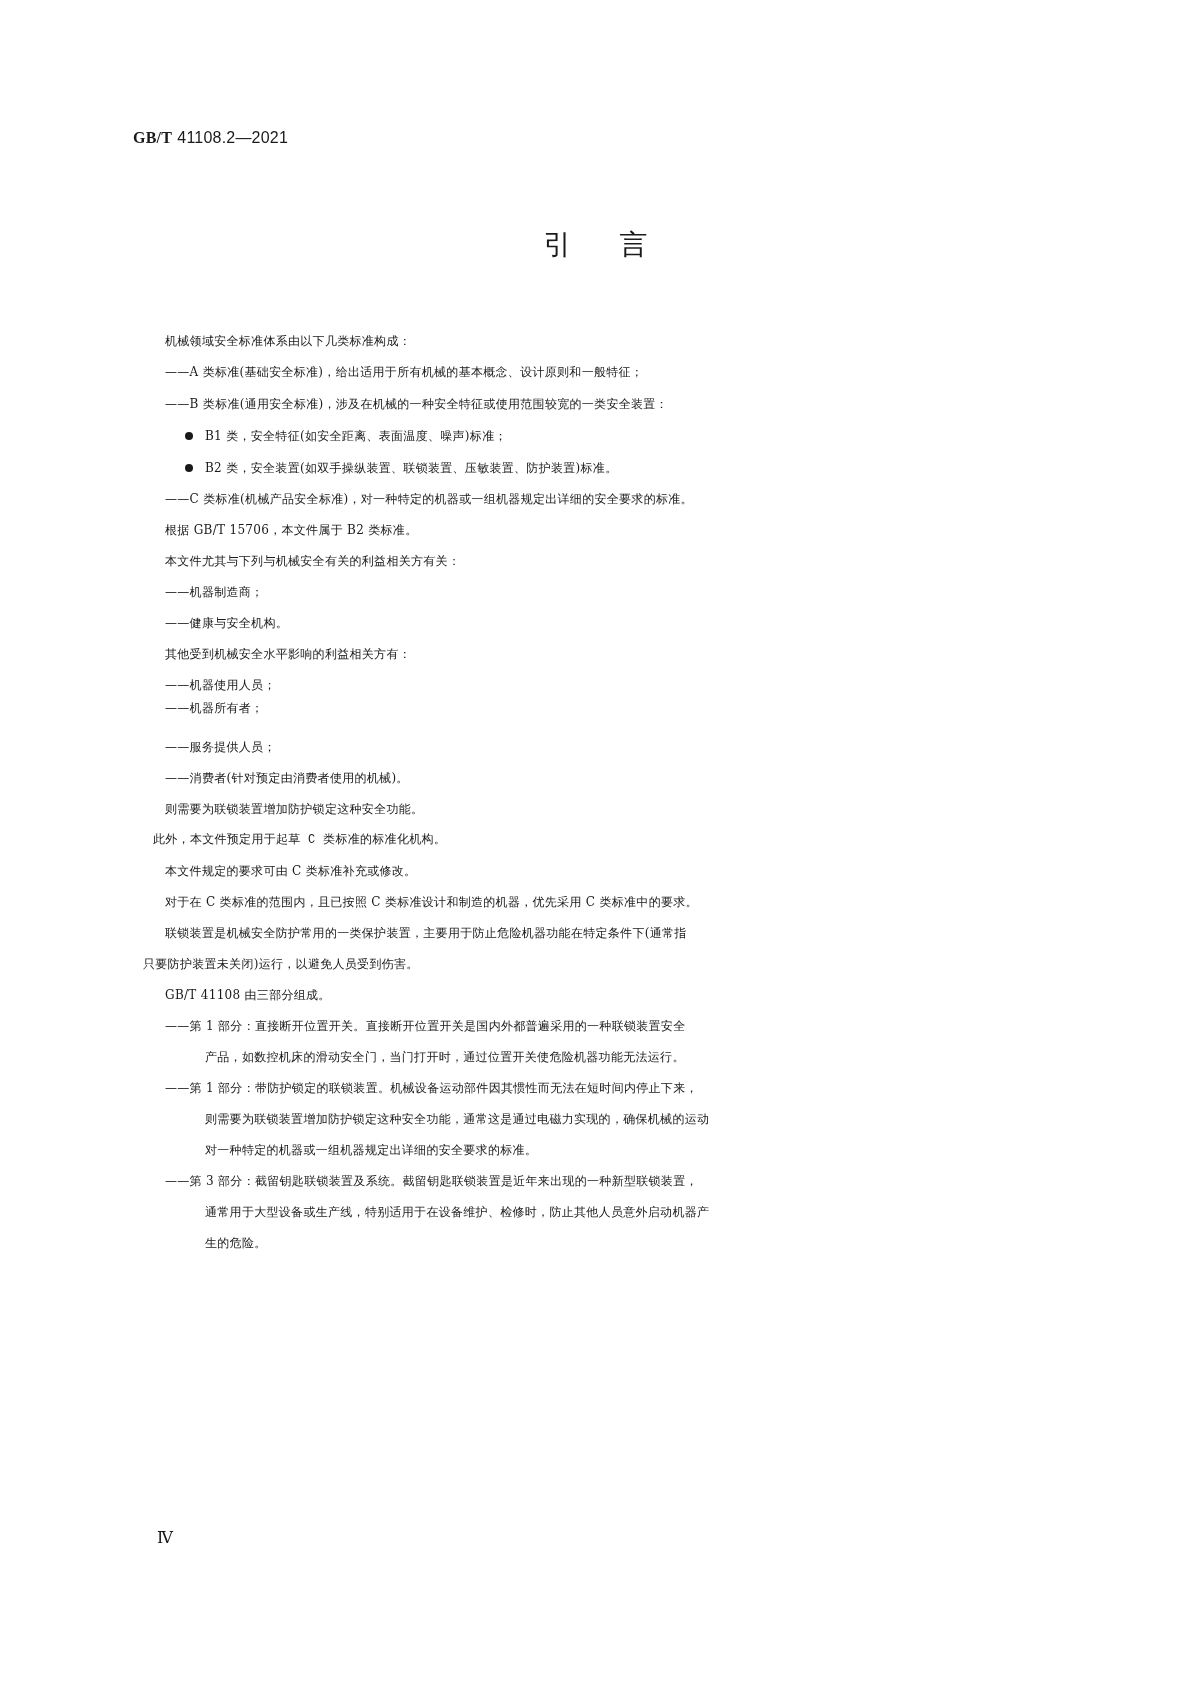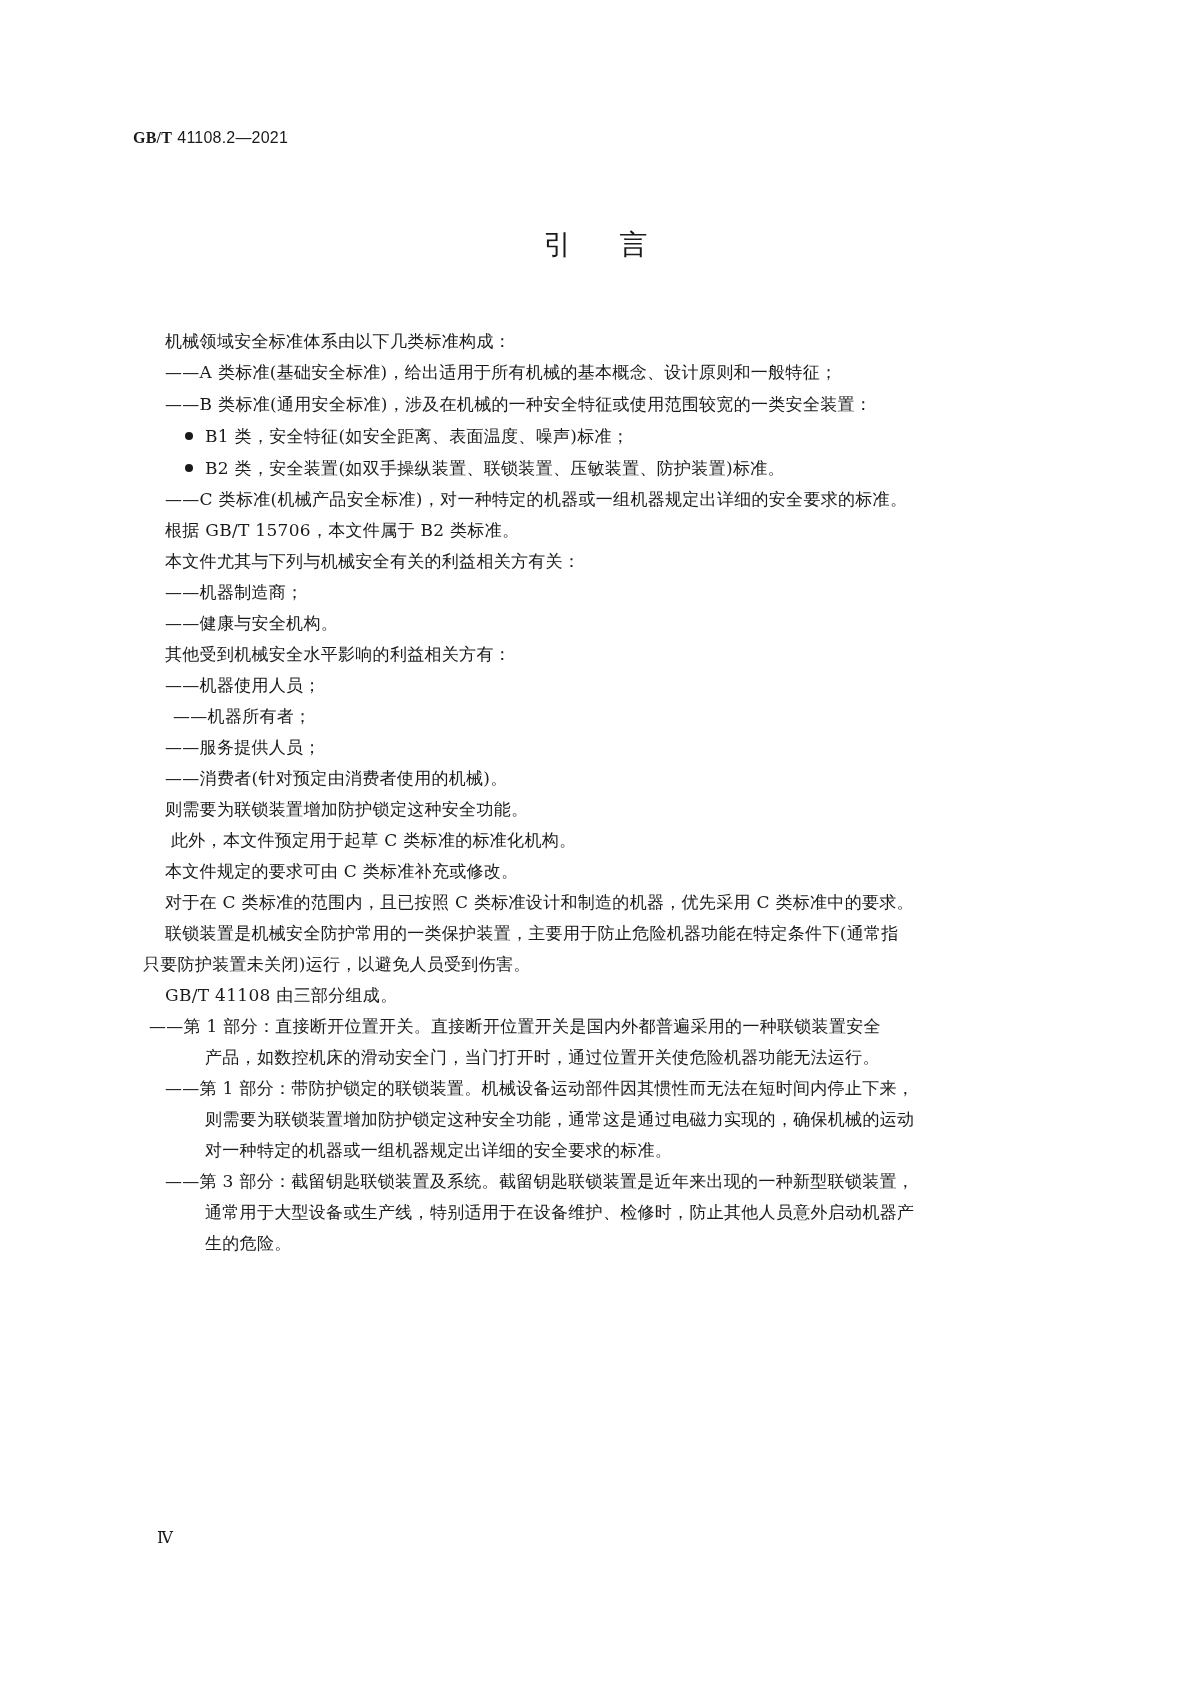--- a/index.html
+++ b/index.html
@@ -43,21 +43,21 @@
       box-sizing: border-box;
     }
     .content {
       position: absolute;
       left: 0;
       top: 330px;
       width: 1191px;
     }
     .line {
       position: absolute;
-      font-size: 17px;
+      font-size: 12px;
       white-space: nowrap;
       letter-spacing: 0.3px;
       line-height: 22px;
     }
     .bullet {
       position: absolute;
       width: 8px;
       height: 8px;
       border-radius: 50%;
       background: #1a1a1a;
@@ -90,31 +90,31 @@
   <span class="bullet" style="left:185px; top:134px;"></span>
   <div class="line" style="left:205px; top:127px;">B2 类，安全装置(如双手操纵装置、联锁装置、压敏装置、防护装置)标准。</div>
 
   <div class="line" style="left:165px; top:158px;">——C 类标准(机械产品安全标准)，对一种特定的机器或一组机器规定出详细的安全要求的标准。</div>
   <div class="line" style="left:165px; top:189px;">根据 GB/T 15706，本文件属于 B2 类标准。</div>
   <div class="line" style="left:165px; top:220px;">本文件尤其与下列与机械安全有关的利益相关方有关：</div>
   <div class="line" style="left:165px; top:251px;">——机器制造商；</div>
   <div class="line" style="left:165px; top:282px;">——健康与安全机构。</div>
   <div class="line" style="left:165px; top:313px;">其他受到机械安全水平影响的利益相关方有：</div>
   <div class="line" style="left:165px; top:344px;">——机器使用人员；</div>
-  <div class="line" style="left:165px; top:375px;margin-left:8px;">——机器所有者；</div>
+  <div class="line" style="left:165px; top:367px;">——机器所有者；</div>
   <div class="line" style="left:165px; top:406px;">——服务提供人员；</div>
   <div class="line" style="left:165px; top:437px;">——消费者(针对预定由消费者使用的机械)。</div>
   <div class="line" style="left:165px; top:468px;">则需要为联锁装置增加防护锁定这种安全功能。</div>
-  <div class="line" style="left:171px; top:499px;">此外，本文件预定用于起草 C 类标准的标准化机构。</div>
+  <div class="line" style="left:153px; top:499px;font-family:Liberation Mono, monospace;">此外，本文件预定用于起草 C 类标准的标准化机构。</div>
   <div class="line" style="left:165px; top:530px;">本文件规定的要求可由 C 类标准补充或修改。</div>
   <div class="line" style="left:165px; top:561px;">对于在 C 类标准的范围内，且已按照 C 类标准设计和制造的机器，优先采用 C 类标准中的要求。</div>
   <div class="line" style="left:165px; top:592px;">联锁装置是机械安全防护常用的一类保护装置，主要用于防止危险机器功能在特定条件下(通常指</div>
   <div class="line" style="left:143px; top:623px;">只要防护装置未关闭)运行，以避免人员受到伤害。</div>
   <div class="line" style="left:165px; top:654px;">GB/T 41108 由三部分组成。</div>
-  <div class="line" style="left:149px; top:685px;">——第 1 部分：直接断开位置开关。直接断开位置开关是国内外都普遍采用的一种联锁装置安全</div>
+  <div class="line" style="left:165px; top:685px;">——第 1 部分：直接断开位置开关。直接断开位置开关是国内外都普遍采用的一种联锁装置安全</div>
   <div class="line" style="left:205px; top:716px;">产品，如数控机床的滑动安全门，当门打开时，通过位置开关使危险机器功能无法运行。</div>
   <div class="line" style="left:165px; top:747px;">——第 1 部分：带防护锁定的联锁装置。机械设备运动部件因其惯性而无法在短时间内停止下来，</div>
   <div class="line" style="left:205px; top:778px;">则需要为联锁装置增加防护锁定这种安全功能，通常这是通过电磁力实现的，确保机械的运动</div>
   <div class="line" style="left:205px; top:809px;">对一种特定的机器或一组机器规定出详细的安全要求的标准。</div>
   <div class="line" style="left:165px; top:840px;">——第 3 部分：截留钥匙联锁装置及系统。截留钥匙联锁装置是近年来出现的一种新型联锁装置，</div>
   <div class="line" style="left:205px; top:871px;">通常用于大型设备或生产线，特别适用于在设备维护、检修时，防止其他人员意外启动机器产</div>
   <div class="line" style="left:205px; top:902px;">生的危险。</div>
 </div>
 
 <div class="page-num">Ⅳ</div>

